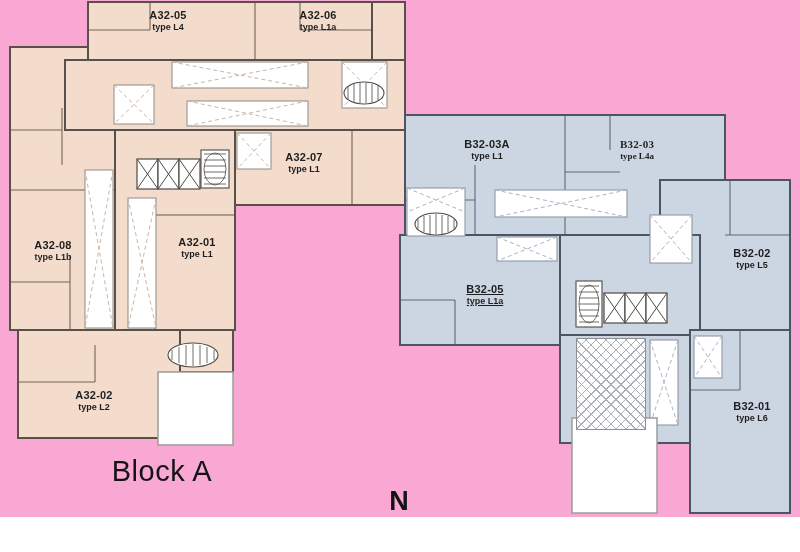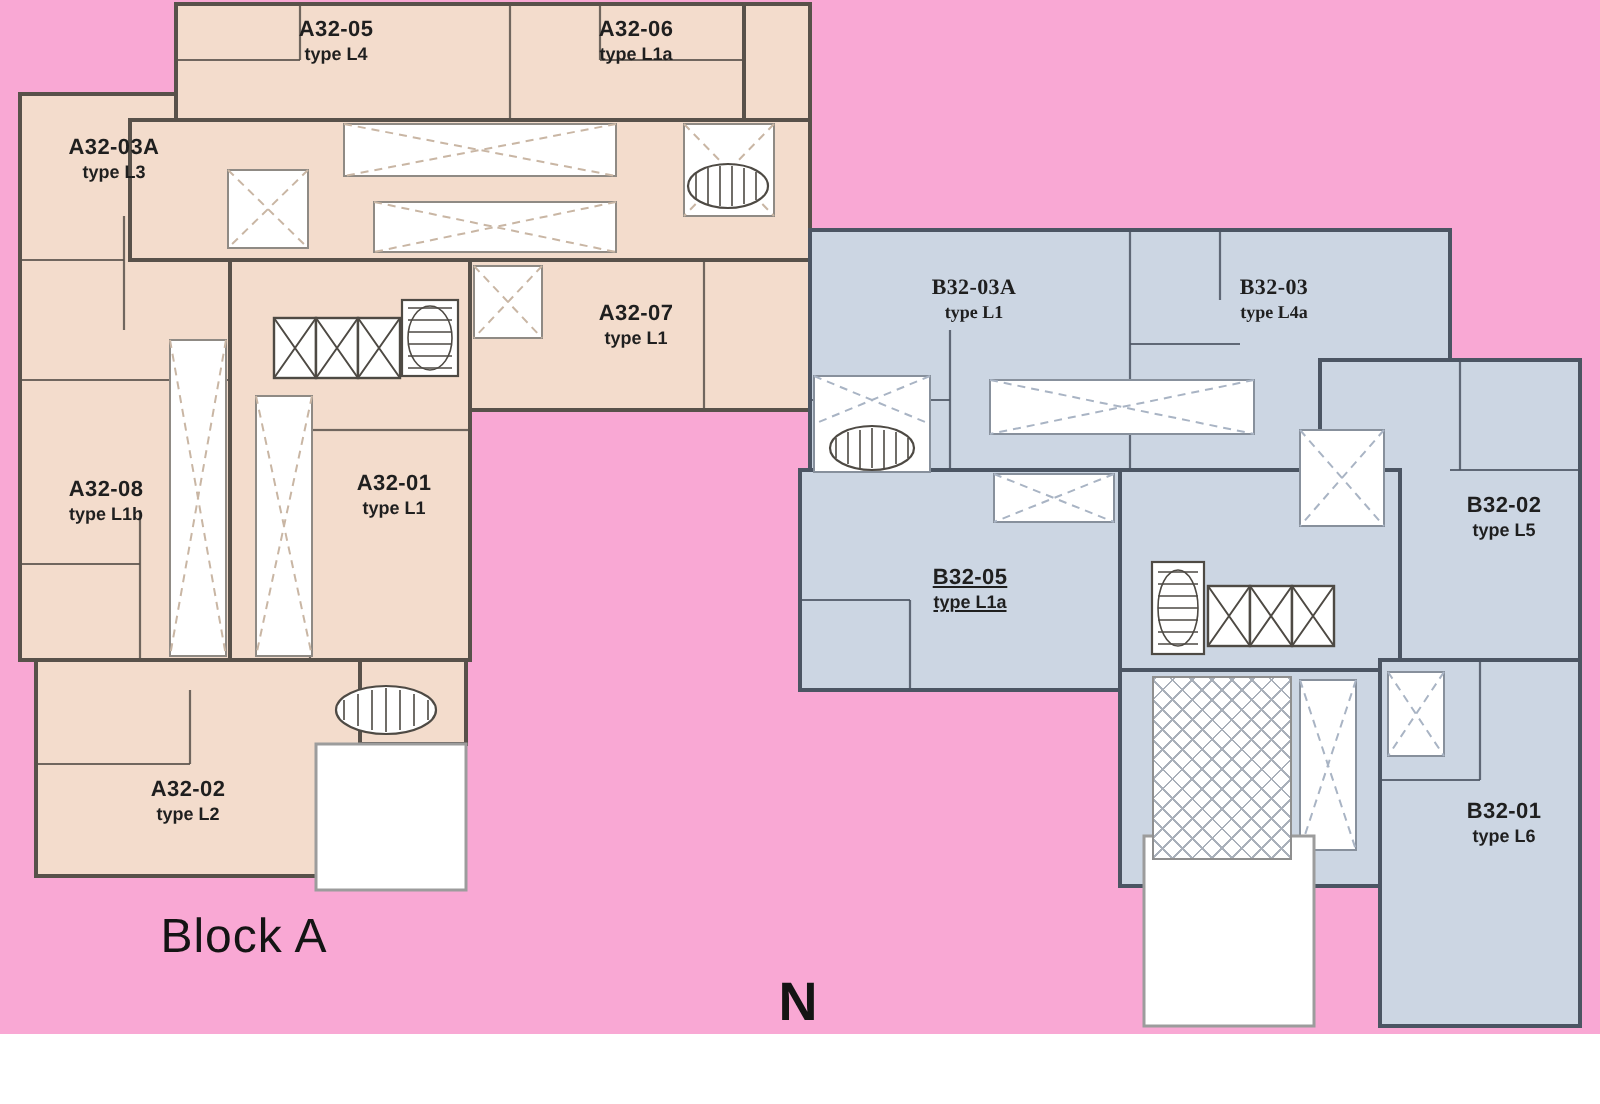--- a/index.html
+++ b/index.html
@@ -21,21 +21,21 @@
   .liftx{stroke:#4e4a44;stroke-width:1;fill:none;}
   .stair{stroke:#4e4a44;stroke-width:1.1;fill:#ffffff;}
   .stairl{stroke:#4e4a44;stroke-width:.8;fill:none;}
   .patio{fill:#ffffff;stroke:#9c9c9c;stroke-width:1.5;}
   .comp{stroke:#262626;stroke-width:1.7;fill:none;}
 
   .ulabel{position:absolute;width:100px;text-align:center;
     color:var(--label_ink,#1f1f1f);line-height:1.2;}
   .uid{display:block;font-size:11px;font-weight:700;letter-spacing:.2px;}
   .utype{display:block;font-size:9px;font-weight:700;}
-  .blabel{position:absolute;width:180px;text-align:center;font-size:24px;
+  .blabel{position:absolute;width:180px;text-align:right;font-size:29px;
     font-weight:500;color:#141414;letter-spacing:.5px;}
   .nlabel{position:absolute;width:60px;text-align:center;font-size:27px;
     font-weight:700;color:#141414;}
   .trellis{position:absolute;left:576px;top:338px;width:70px;height:92px;
     box-sizing:border-box;border:1px solid #8f8f8f;
     background:
       repeating-linear-gradient(45deg,rgba(0,0,0,0) 0 6px,#a9b0ba 6px 7px),
       repeating-linear-gradient(-45deg,rgba(0,0,0,0) 0 6px,#a9b0ba 6px 7px),
       #ffffff;}
 </style>
@@ -188,42 +188,38 @@
   <div class="trellis"></div>
 
   <div class="ulabel" style="left:118px;top:9px;">
     <span class="uid">A32-05</span>
     <span class="utype">type L4</span>
   </div>
   <div class="ulabel" style="left:268px;top:9px;">
     <span class="uid">A32-06</span>
     <span class="utype">type L1a</span>
   </div>
-  <div class="ulabel" style="left:7px;top:68px;">
-    <span class="uid">A32-03A</span>
-    <span class="utype">type L3</span>
-  </div>
-  <div class="ulabel" style="left:268px;top:151px;">
+  <div class="ulabel" style="left:254px;top:151px;">
     <span class="uid">A32-07</span>
     <span class="utype">type L1</span>
   </div>
   <div class="ulabel" style="left:3px;top:239px;">
     <span class="uid">A32-08</span>
     <span class="utype">type L1b</span>
   </div>
   <div class="ulabel" style="left:147px;top:236px;">
     <span class="uid">A32-01</span>
     <span class="utype">type L1</span>
   </div>
   <div class="ulabel" style="left:44px;top:389px;">
     <span class="uid">A32-02</span>
     <span class="utype">type L2</span>
   </div>
 
-  <div class="ulabel" style="left:437px;top:138px;font-family:Liberation Serif, serif;">
+  <div class="ulabel" style="left:437px;top:138px;">
     <span class="uid">B32-03A</span>
     <span class="utype">type L1</span>
   </div>
   <div class="ulabel" style="left:587px;top:138px;font-family:Liberation Serif, serif;">
     <span class="uid">B32-03</span>
     <span class="utype">type L4a</span>
   </div>
   <div class="ulabel" style="left:435px;top:283px;text-decoration:underline;">
     <span class="uid">B32-05</span>
     <span class="utype">type L1a</span>

